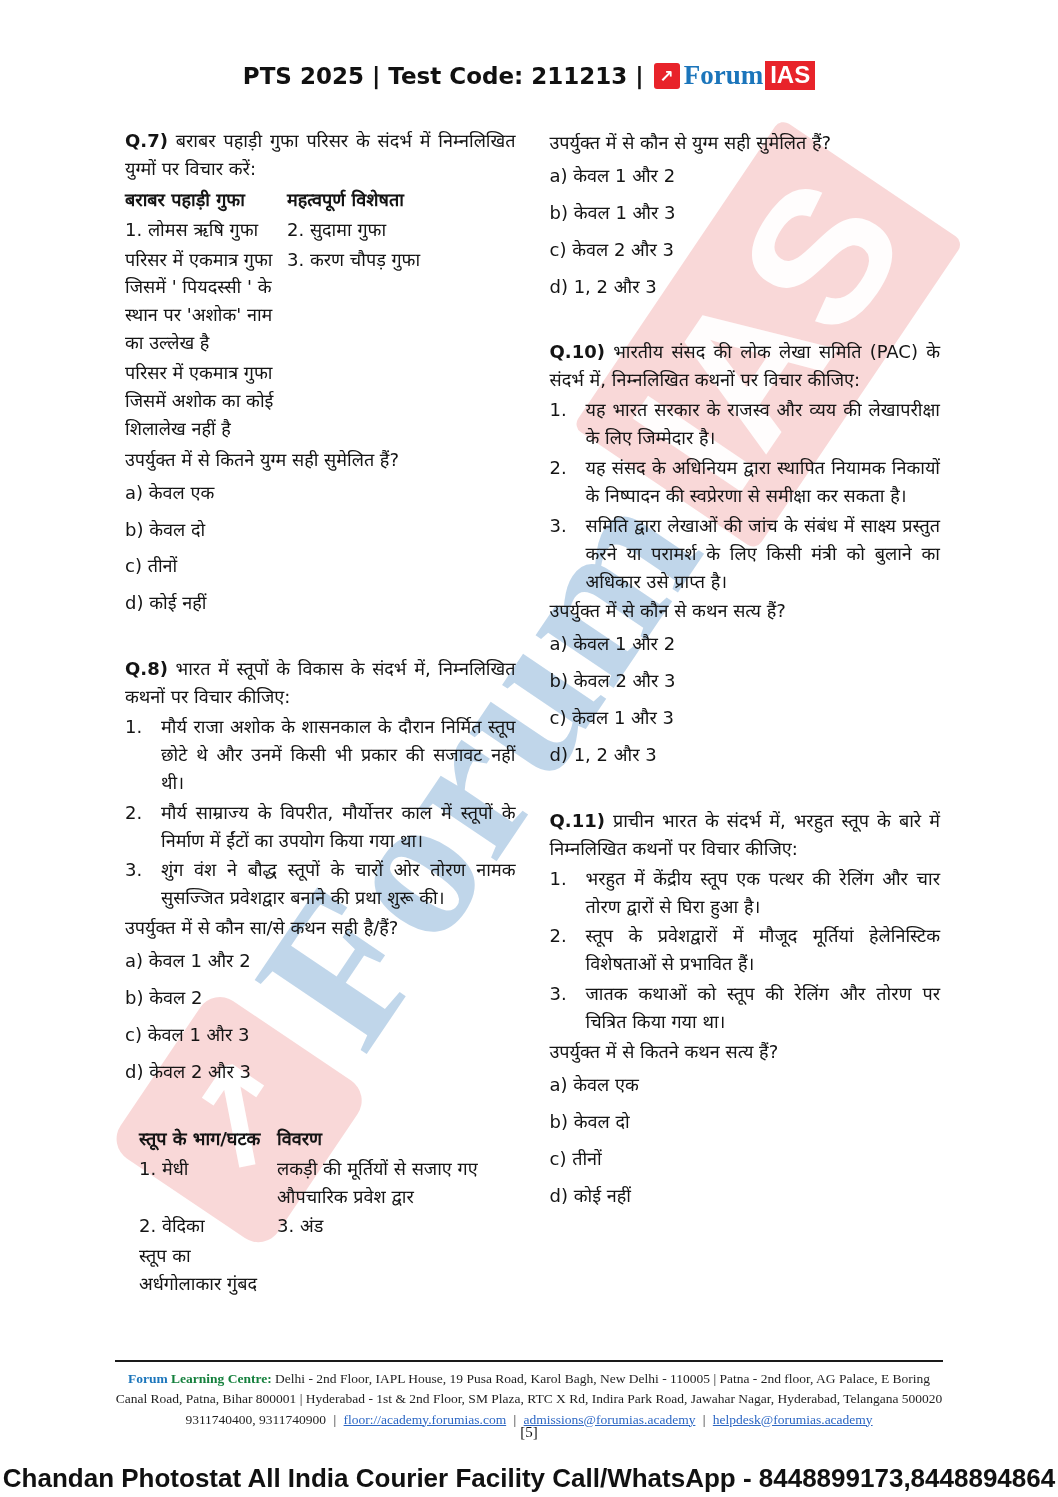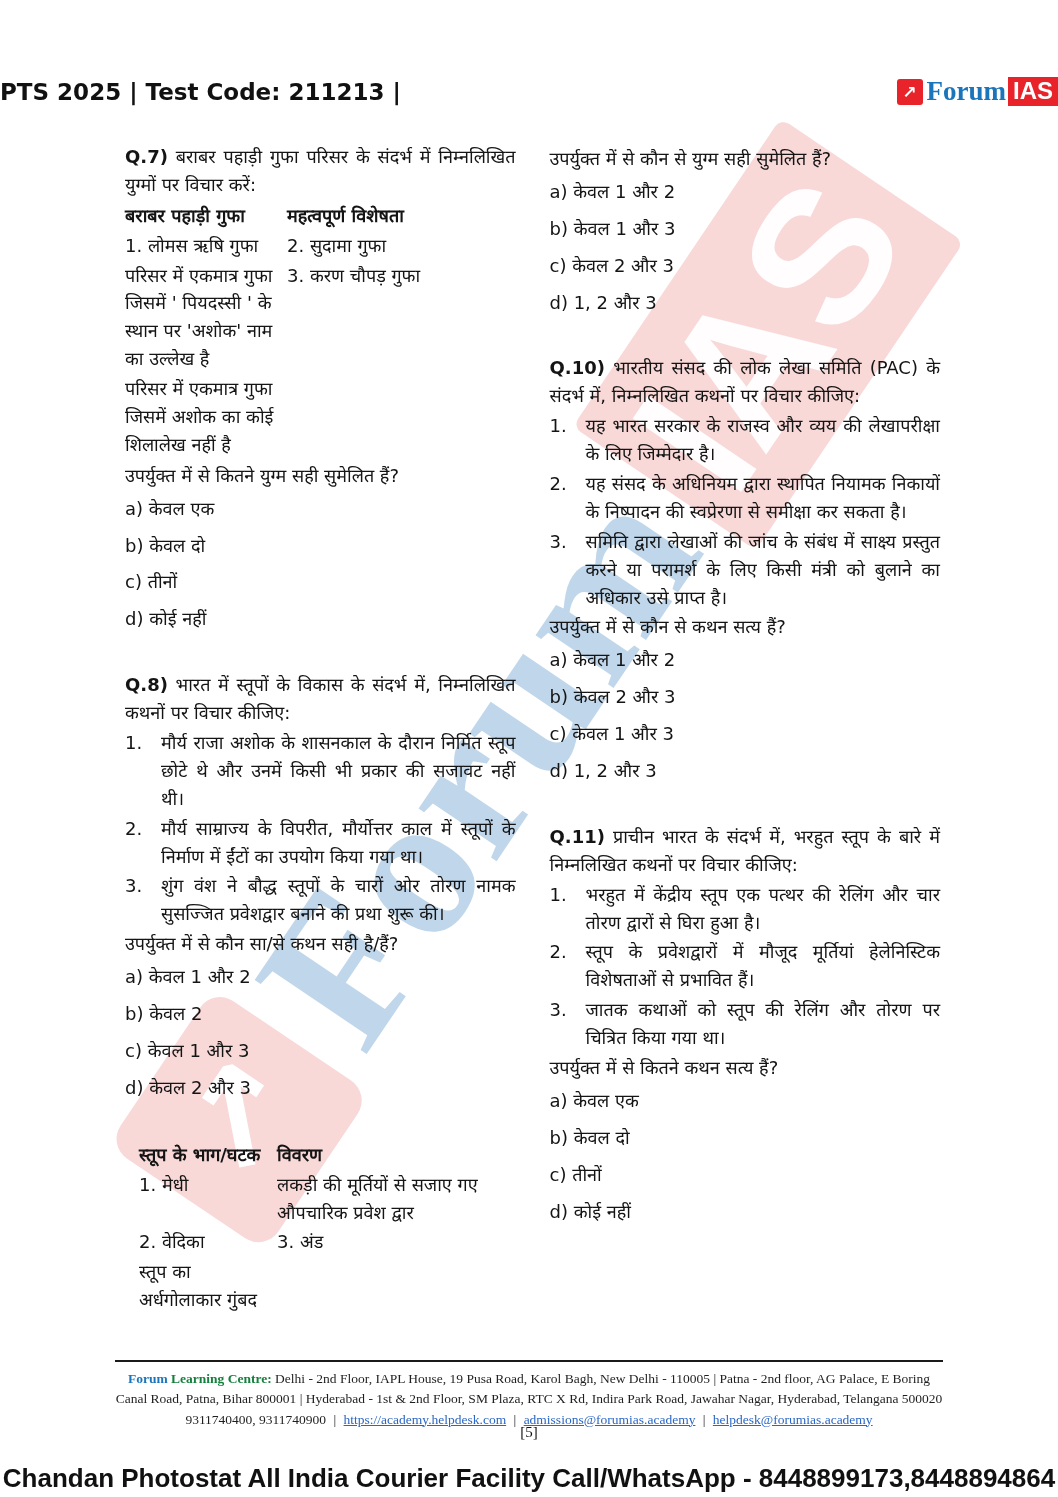--- a/index.html
+++ b/index.html
@@ -36,23 +36,23 @@
     font-family:"Liberation Sans", sans-serif; font-weight:bold;
     font-size:190px; line-height:1.1;
     color:rgba(255,255,255,0.95);
     background:rgba(223,62,62,0.20);
     padding:6px 28px; border-radius:10px;
   }
 
   
   .header {
     position:relative; z-index:1;
-    padding-top:76px; text-align:center;
+    padding-top:60px; text-align:center;
     font-size:23px; font-weight:bold; color:#111;
-    display:flex; align-items:center; justify-content:space-between; gap:10px;
+    display:flex; align-items:center; justify-content:center; gap:10px;
   }
   .logo { display:inline-flex; align-items:center; gap:2px; }
   .logo-arrow {
     width:26px; height:26px; background:#e8232a; color:#fff;
     display:inline-flex; align-items:center; justify-content:center;
     font-size:17px; font-weight:bold; border-radius:3px; margin-right:2px;
   }
   .logo-forum {
     font-family:"Liberation Serif", serif; font-weight:bold;
     font-size:27px; color:#1b75bb;
@@ -247,21 +247,21 @@
 
     </div>
   </div>
 
   <div class="footer">
     <span class="f-forum">Forum</span>
     <span class="f-centre">Learning Centre:</span>
     <span>Delhi - 2nd Floor, IAPL House, 19 Pusa Road, Karol Bagh, New Delhi - 110005   | Patna - 2nd floor, AG Palace, E Boring Canal Road, Patna, Bihar 800001   | Hyderabad - 1st &amp; 2nd Floor, SM Plaza, RTC X Rd, Indira Park Road, Jawahar Nagar, Hyderabad, Telangana 500020</span>
     <span>9311740400, 9311740900</span>
     <span class="f-sep">|</span>
-    <span class="f-link">https://academy.helpdesk.com</span>
+    <span class="f-link">floor://academy.forumias.com</span>
     <span class="f-sep">|</span>
     <span class="f-link">admissions@forumias.academy</span>
     <span class="f-sep">|</span>
     <span class="f-link">helpdesk@forumias.academy</span>
   </div>
 
   <div class="pageno">[5]</div>
 
   <div class="bottom-banner">Chandan Photostat All India Courier Facility Call/WhatsApp - 8448899173,8448894864</div>
 

